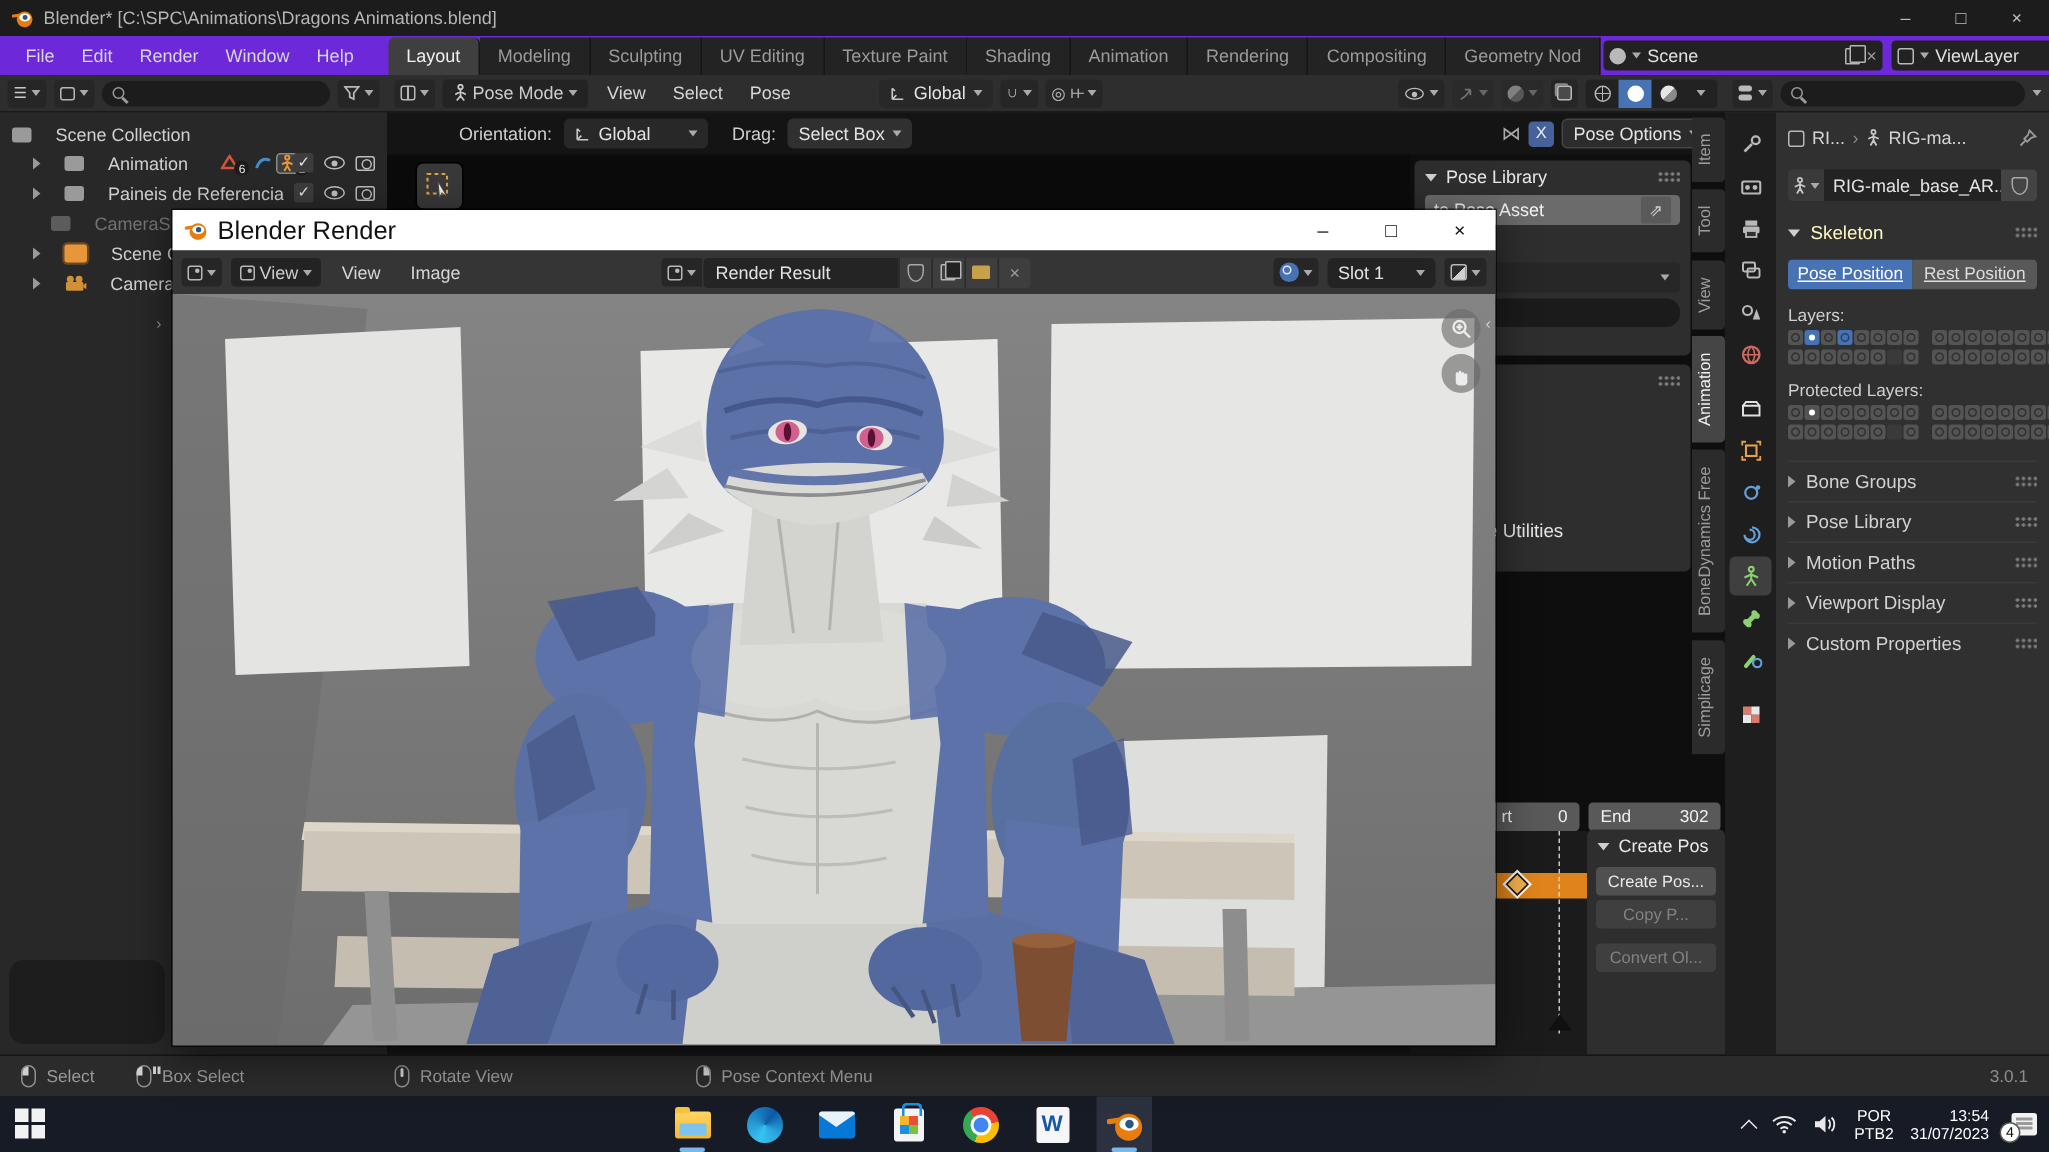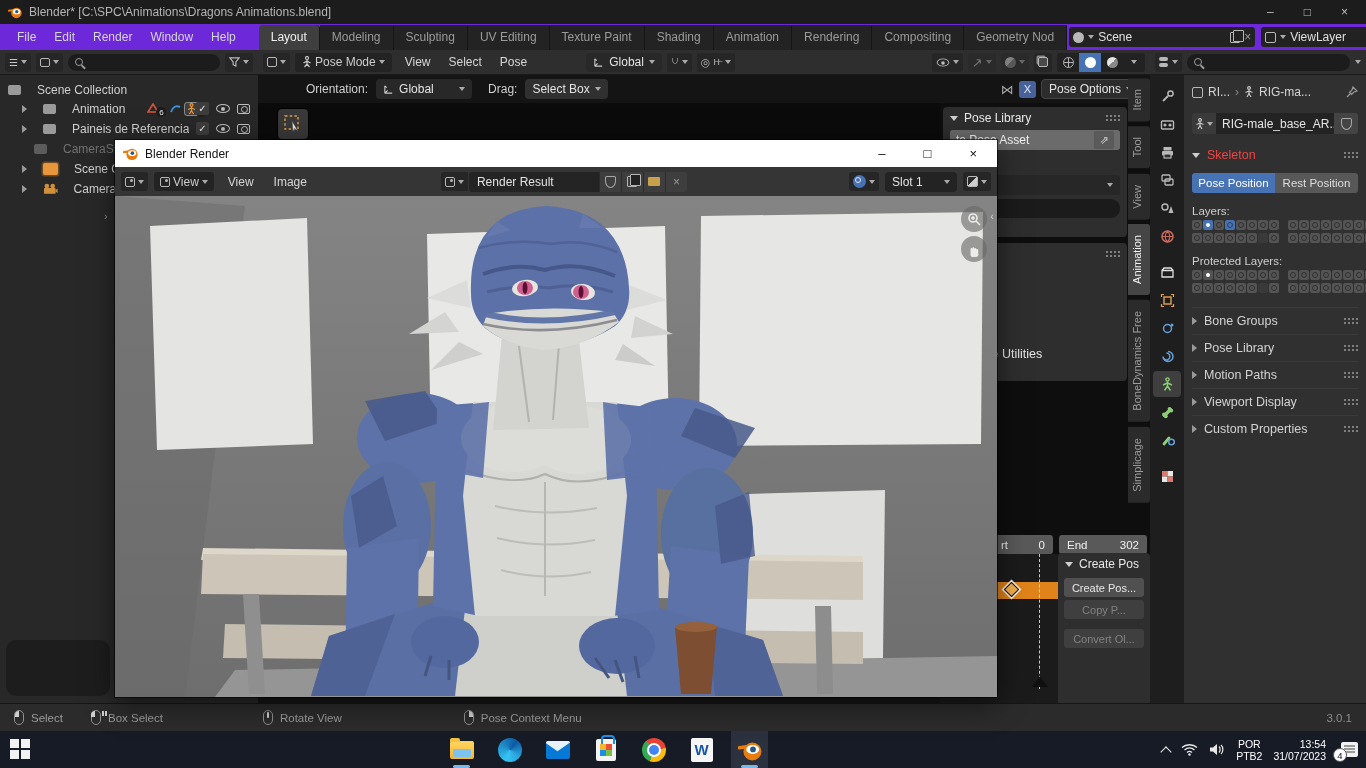--- a/index.html
+++ b/index.html
@@ -107,43 +107,43 @@
   .ptab{width:28px;height:26px;border-radius:4px;display:flex;align-items:center;justify-content:center;margin-bottom:2px;flex:none;}
   .ptab.active{background:#3f3f3f;}
   .ptab.sep{margin-top:8px;}
   .pcontent{position:absolute;left:34px;top:0;width:182px;height:628px;padding:6px 8px;overflow:hidden;}
   .crumb{display:flex;align-items:center;gap:5px;color:#d5d5d5;height:22px;}
   .datablock{display:flex;align-items:center;gap:0;margin-top:10px;height:21px;}
   .db-icon{background:#3a3a3a;border-radius:3px 0 0 3px;height:21px;display:flex;align-items:center;padding:0 3px;gap:2px;}
   .db-name{background:#232323;height:21px;flex:1;display:flex;align-items:center;padding:0 6px;color:#e4e4e4;white-space:nowrap;overflow:hidden;}
   .db-shield{background:#444;border-radius:0 3px 3px 0;height:21px;width:24px;display:flex;align-items:center;justify-content:center;}
   .shield{width:11px;height:12px;border:1.3px solid #a8a8a8;border-radius:2px 2px 50% 50%/2px 2px 60% 60%;}
-  .sec-hd{display:flex;align-items:center;gap:7px;color:#ef4444;margin-top:14px;font-size:12.5px;}
+  .sec-hd{display:flex;align-items:center;gap:7px;color:#fef9c3;margin-top:14px;font-size:12.5px;}
   .segmented{display:flex;margin-top:11px;height:20px;border-radius:3px;overflow:hidden;}
-  .seg{flex:1;display:flex;align-items:center;justify-content:center;font-size:11.5px;}
+  .seg{flex:1;display:flex;align-items:center;justify-content:center;font-size:11.5px;text-decoration:underline;}
   .seg.on{background:#4772b3;color:#fff;}
   .seg.off{background:#585858;color:#dedede;}
   .sub-lbl{color:#cfcfcf;margin-top:12px;font-size:11.5px;}
   .layer-row{display:flex;gap:9px;margin-top:3px;}
   .layer-group{display:flex;gap:1px;}
   .layer-cell{width:10px;height:10px;background:#545454;border-radius:2px;position:relative;}
   .layer-cell.on_dot{background:#4772b3;}
   .layer-cell.on{background:#4772b3;}
   .layer-cell.empty{background:#3a3a3a;}
   .layer-cell.off::after{content:'';position:absolute;inset:2px;border-radius:50%;border:1px solid #303030;}
   .layer-cell.on::after{content:'';position:absolute;inset:2px;border-radius:50%;border:1px solid #2b4066;}
   .layer-cell.on_dot::after{content:'';position:absolute;inset:3px;border-radius:50%;background:#fff;}
   .layer-cell.dot::after{content:'';position:absolute;inset:3px;border-radius:50%;background:#fff;}
   .psection{display:flex;align-items:center;gap:7px;height:27px;border-top:1px solid #3a3a3a;color:#d2d2d2;font-size:12.5px;}
   .psections{margin-top:14px;}
 
   
   .render-win{position:absolute;left:115px;top:140px;width:882px;height:557px;z-index:10;box-shadow:0 6px 26px rgba(0,0,0,.55),0 0 0 1px rgba(0,0,0,.6);}
   .rw-title{height:27px;background:#fff;display:flex;align-items:center;gap:7px;padding:0 8px;color:#000;}
-  .rw-title .t{font-size:12px;color:#111;}
+  .rw-title .t{font-size:17px;color:#111;}
   .rw-controls{margin-left:auto;display:flex;gap:38px;color:#111;font-size:13px;padding-right:12px;}
   .rw-toolbar{height:29px;background:#353535;display:flex;align-items:center;gap:6px;padding:0 6px;}
   .rw-menus{display:flex;gap:4px;}
   .rw-menus .menu-item{padding:3px 8px;color:#d6d6d6;}
   .rw-field{display:flex;align-items:center;background:#242424;height:20px;border-radius:3px 0 0 3px;padding:0 8px;width:130px;color:#e2e2e2;}
   .rw-icon-btn{background:#3e3e3e;width:22px;height:20px;display:flex;align-items:center;justify-content:center;color:#c8c8c8;font-size:11px;border-left:1px solid #2b2b2b;}
   .rw-canvas{position:relative;height:501px;background:#3a3a3a;overflow:hidden;}
   .giz{position:absolute;width:26px;height:26px;border-radius:50%;background:rgba(105,105,105,.62);display:flex;align-items:center;justify-content:center;}
   .rw-edge-arrow{position:absolute;right:3px;top:14px;color:#cfcfcf;font-size:11px;}
 

